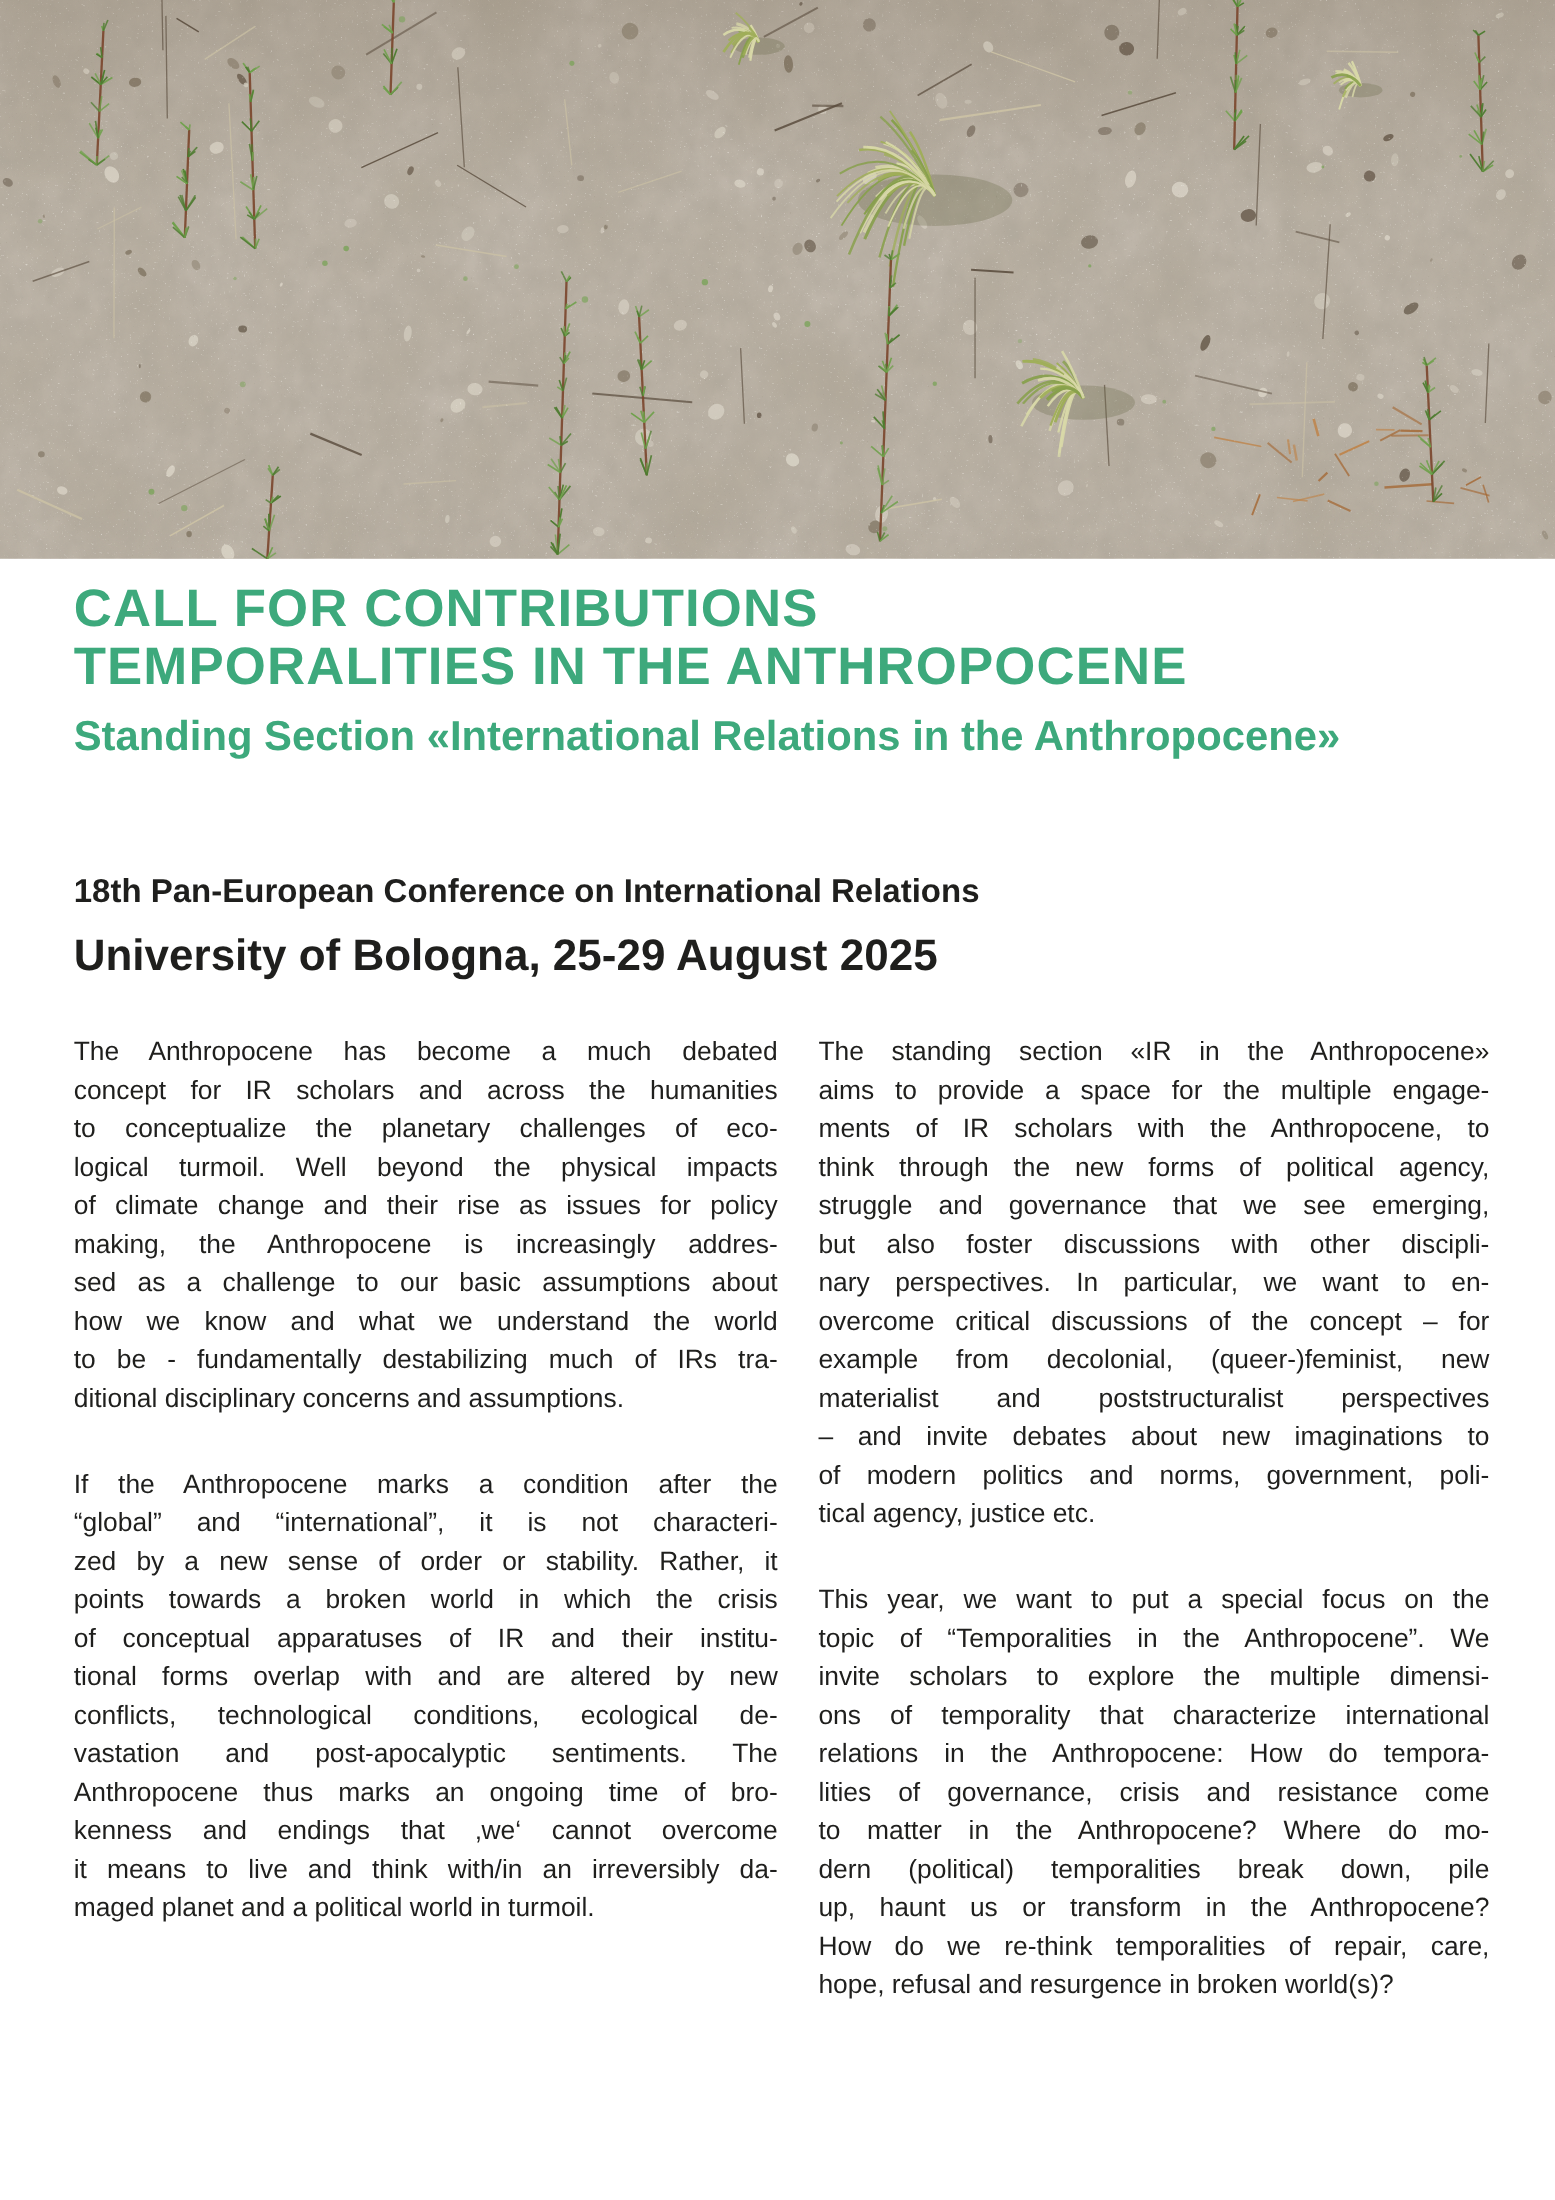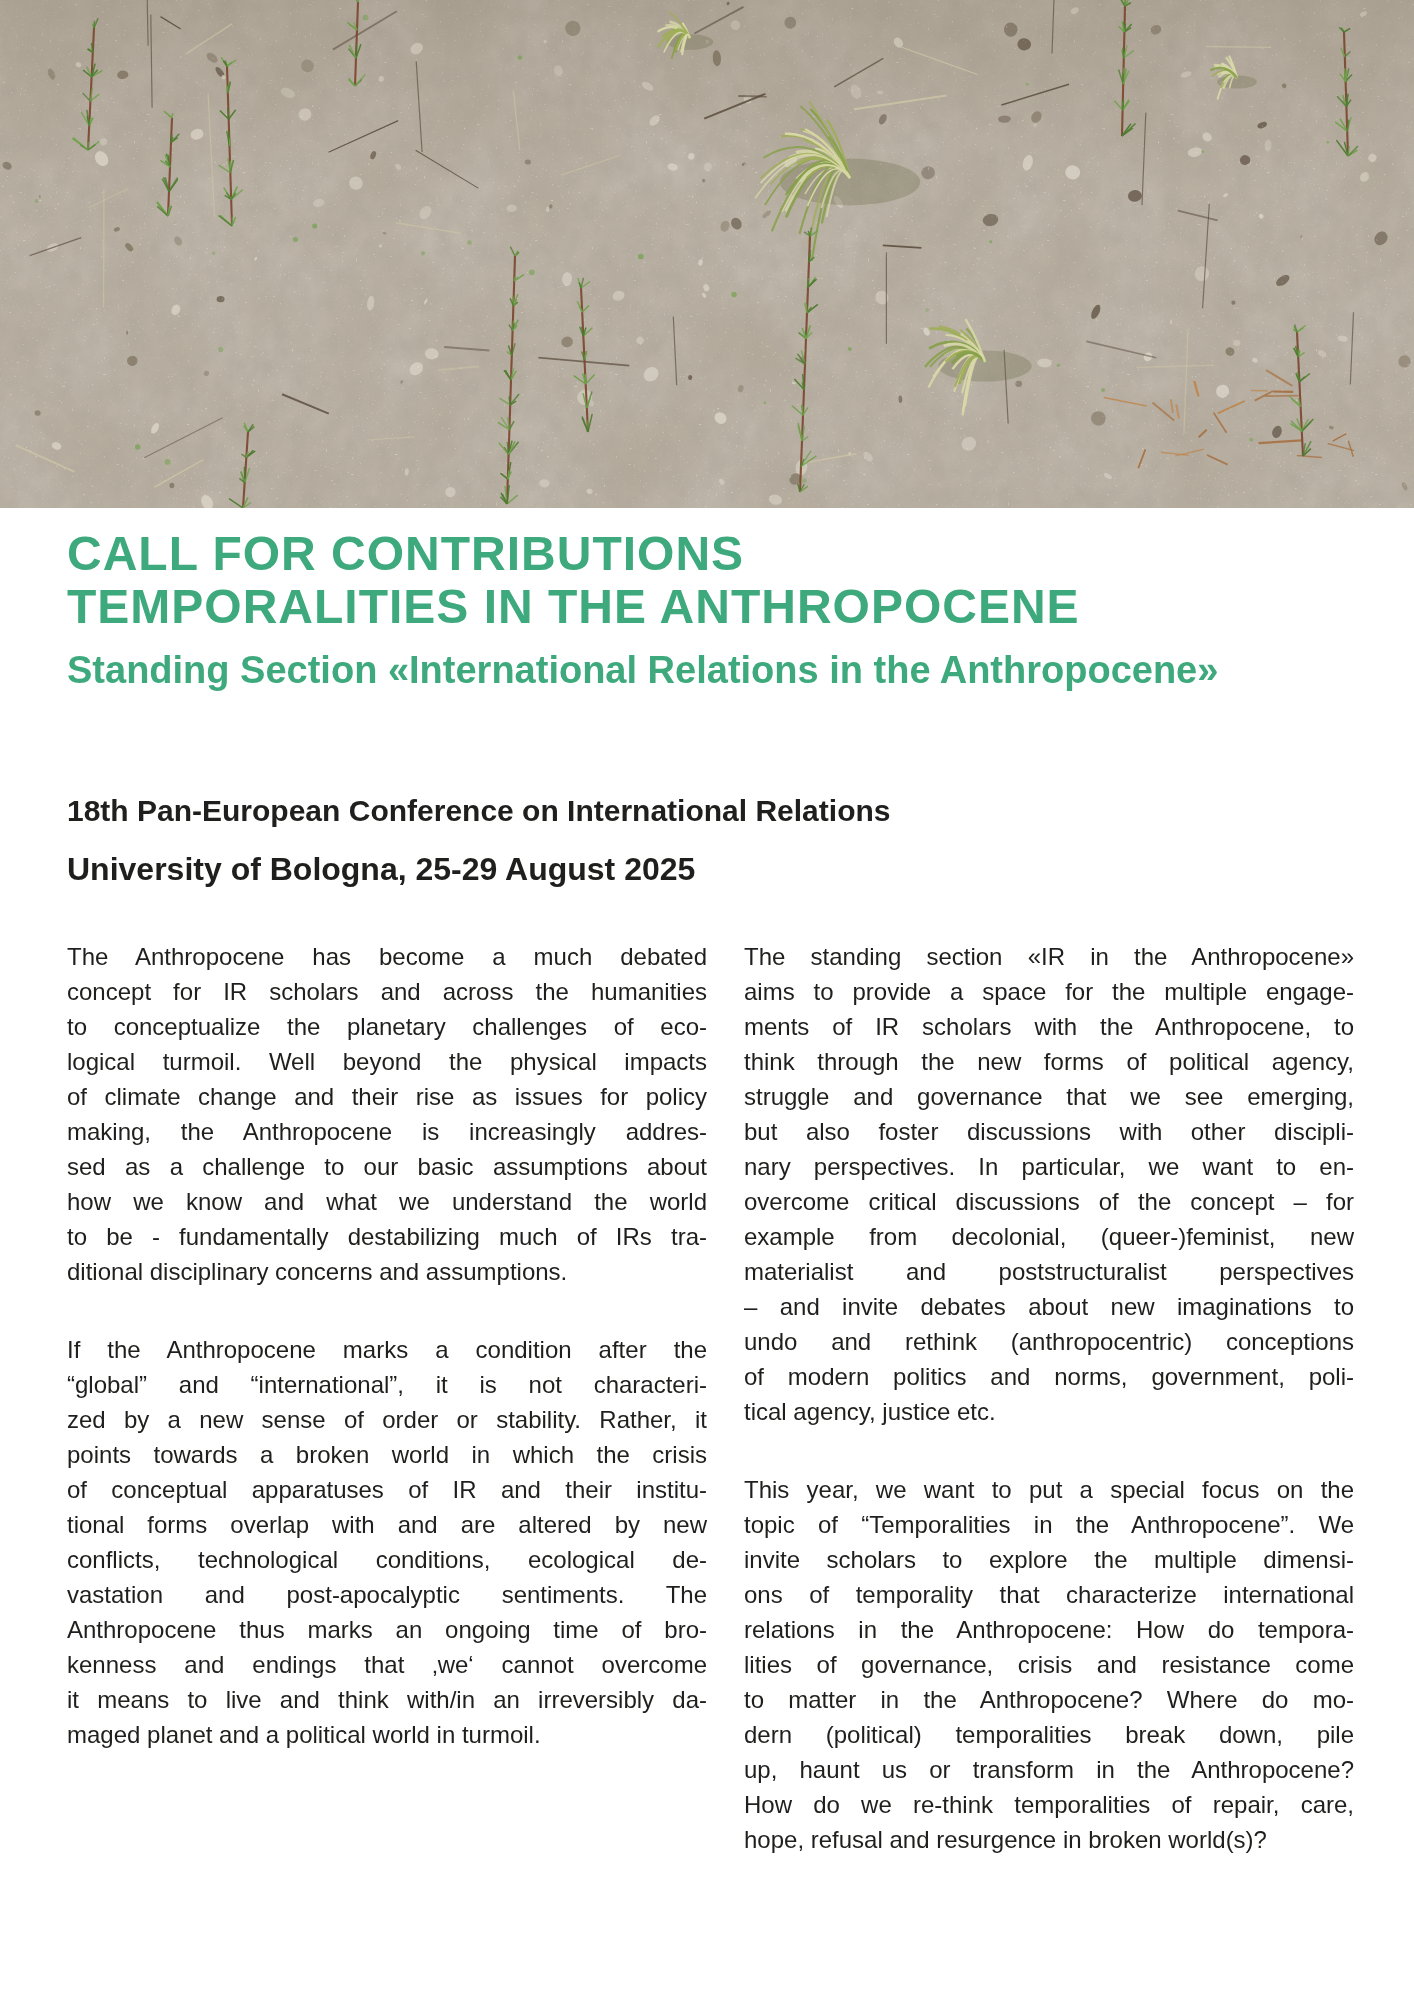--- a/index.html
+++ b/index.html
@@ -7,21 +7,21 @@
        font-family:"Liberation Sans", sans-serif;}
   .photo-wrap{position:absolute;left:0;top:0;width:1414px;height:508px;overflow:hidden;}
   .photo-wrap svg{display:block;}
   .content{position:absolute;left:67px;top:488px;width:1283px;color:var(--text,#1f1f1d);}
   h1{margin:0;padding-top:39px;font-size:48px;line-height:53px;font-weight:bold;
      letter-spacing:1px;color:var(--accent,#3da97c);}
   h1 span{display:block;}
   h2{margin:14px 0 0 0;font-size:38px;line-height:46px;font-weight:bold;
      letter-spacing:0;color:var(--accent,#3da97c);}
   .conf1{margin:100px 0 0 0;font-size:30px;line-height:36px;font-weight:bold;}
-  .conf2{margin:22px 0 0 0;font-size:32px;line-height:36px;font-weight:bold;}
+  .conf2{margin:22px 0 0 0;font-size:40px;line-height:36px;font-weight:bold;}
   .bodycols{margin-top:52px;display:grid;grid-template-columns:640px 610px;column-gap:37px;
             font-size:24px;line-height:35px;}
   .para{margin:0 0 43px 0;}
   .para:last-child{margin-bottom:0;}
   .line{display:block;text-align:justify;text-align-last:justify;}
   .line.last{text-align-last:left;}
 </style>
 </head>
 <body>
 
@@ -797,21 +797,20 @@
           <span class="line">aims to provide a space for the multiple engage-</span>
           <span class="line">ments of IR scholars with the Anthropocene, to</span>
           <span class="line">think through the new forms of political agency,</span>
           <span class="line">struggle and governance that we see emerging,</span>
           <span class="line">but also foster discussions with other discipli-</span>
           <span class="line">nary perspectives. In particular, we want to en-</span>
           <span class="line">overcome critical discussions of the concept – for</span>
           <span class="line">example from decolonial, (queer-)feminist, new</span>
           <span class="line">materialist and poststructuralist perspectives</span>
           <span class="line">– and invite debates about new imaginations to</span>
-          <span class="line">undo and rethink (anthropocentric) conceptions</span>
           <span class="line">of modern politics and norms, government, poli-</span>
           <span class="line last">tical agency, justice etc.</span>
         </p>
         <p class="para">
           <span class="line">This year, we want to put a special focus on the</span>
           <span class="line">topic of “Temporalities in the Anthropocene”. We</span>
           <span class="line">invite scholars to explore the multiple dimensi-</span>
           <span class="line">ons of temporality that characterize international</span>
           <span class="line">relations in the Anthropocene: How do tempora-</span>
           <span class="line">lities of governance, crisis and resistance come</span>

